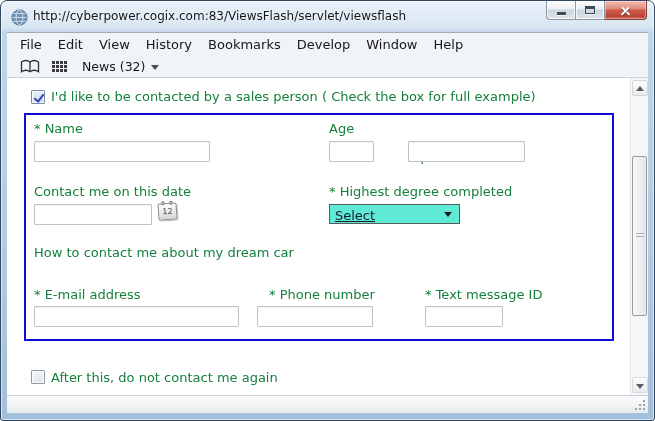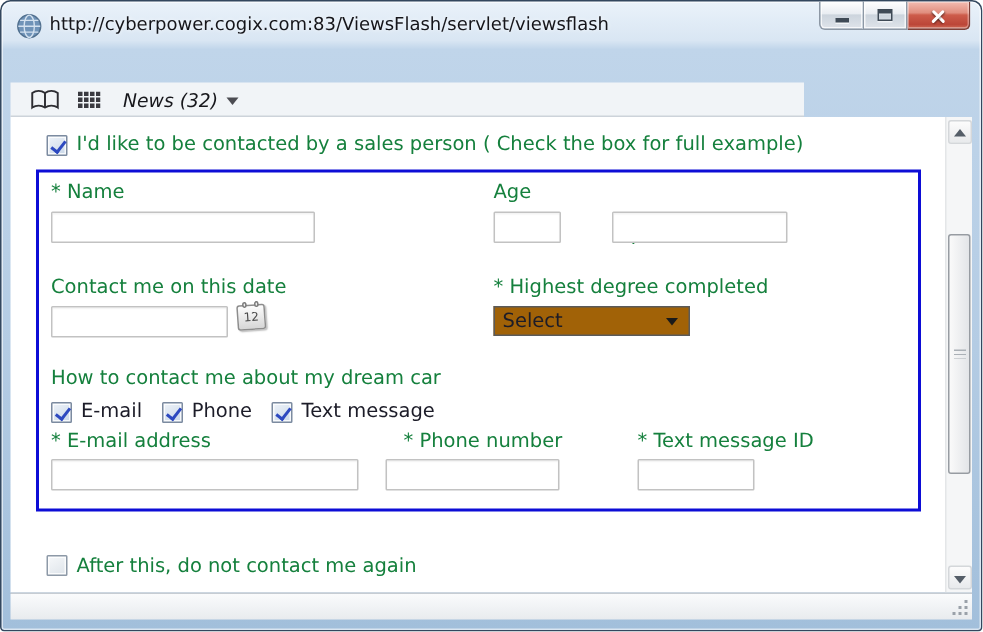--- a/index.html
+++ b/index.html
@@ -28,39 +28,39 @@
     box-shadow:inset 0 0 0 1px rgba(255,255,255,.35);}
   .glyph-min{position:absolute;left:10px;top:11px;width:9px;height:3px;background:#3f4a56;box-shadow:0 1px 0 rgba(255,255,255,.7);}
   .glyph-max{position:absolute;left:9px;top:5px;width:10px;height:8px;border:1px solid #3f4a56;border-top-width:3px;background:transparent;box-shadow:0 1px 0 rgba(255,255,255,.6);}
   .glyph-close{position:absolute;left:15px;top:4px;width:11px;height:11px;}
   .glyph-close i{position:absolute;left:0;top:4.5px;width:11px;height:2.4px;background:#fff;border-radius:1px;box-shadow:0 1px 1px rgba(0,0,0,.35);}
   .glyph-close i:nth-child(1){transform:rotate(45deg);}
   .glyph-close i:nth-child(2){transform:rotate(-45deg);}
   
   .menubar{position:absolute;left:6px;top:31px;width:641px;height:23px;background:#f1f4f7;border-top:1px solid #9fabb9;display:flex;align-items:center;padding-left:5px;}
   .menu-item{padding:2px 8px;color:#17171c;cursor:default;white-space:nowrap;}
-  .bookbar{position:absolute;left:6px;top:54px;width:529px;height:23px;background:#f1f4f7;border-bottom:1px solid #cdd3da;display:flex;align-items:center;padding-left:13px;font-style:italic;}
+  .bookbar{position:absolute;left:6px;top:54px;width:641px;height:23px;background:#f1f4f7;border-bottom:1px solid #cdd3da;display:flex;align-items:center;padding-left:13px;}
   .book-ico{width:20px;height:15px;margin-right:12px;display:block;}
   .grid-ico{width:15px;height:11px;margin-right:15px;display:block;}
   .news{display:flex;align-items:center;font-size:12.5px;color:#17171c;cursor:default;}
   .caret{width:0;height:0;border-left:4px solid transparent;border-right:4px solid transparent;border-top:5px solid #4c4c52;margin-left:6px;margin-top:2px;}
   
   .page{position:absolute;left:6px;top:77px;width:641px;height:317px;background:#fff;overflow:hidden;}
   .lbl{position:absolute;white-space:nowrap;color:#15803d;}
   .tinput{position:absolute;height:21px;border:1px solid #c2c2c2;background:#fff;font-family:"DejaVu Sans",sans-serif;font-size:13px;padding:1px 3px;color:#1c1c28;border-radius:1px;box-shadow:inset 0 1px 1px rgba(0,0,0,.05);}
   .bluebox{position:absolute;left:17px;top:35px;width:590px;height:228px;border:2px solid #0d0dd6;background:#fff;}
   
   .cb{position:absolute;width:14px;height:14px;border:1px solid #8d99a7;background:linear-gradient(150deg,#f6f8fa,#dee4ea);border-radius:1px;box-shadow:inset 0 0 0 1px rgba(255,255,255,.8);cursor:default;}
   .cb.checked{background:linear-gradient(150deg,#eef3f9,#c9d7e8);border-color:#7c8ba0;}
   .cb.checked::after{content:'';position:absolute;left:4px;top:1px;width:4px;height:8px;border:solid #2d49c0;border-width:0 2px 2px 0;transform:rotate(38deg);}
   .cbrow{position:absolute;display:flex;align-items:center;}
   .cbrow .cb{position:relative;margin-right:6px;}
   .cbrow .opt{display:flex;align-items:center;margin-right:13px;}
   
-  .select{position:absolute;width:131px;height:20px;border:1px solid #5a5a5a;background:#a16207;display:flex;align-items:center;padding-left:5px;cursor:default;}
+  .select{position:absolute;width:131px;height:20px;border:1px solid #5a5a5a;background:#5eead4;display:flex;align-items:flex-end;padding-left:5px;cursor:default;text-decoration:underline;}
   .select .arrow{position:absolute;right:7px;top:7px;width:0;height:0;border-left:4px solid transparent;border-right:4px solid transparent;border-top:5px solid #1a1a1a;}
   
   .calbtn{position:absolute;width:19px;height:17px;border:1px solid #8d8d8d;border-radius:2px;background:linear-gradient(#fdfdfd,#d6d6d6);transform:rotate(-4deg);box-shadow:1px 1px 1px rgba(0,0,0,.25);cursor:pointer;text-align:center;}
   .calbtn .day{font-size:8px;color:#4a4a4a;line-height:15px;display:block;}
   .calbtn .ring{position:absolute;top:-3px;width:3px;height:4px;border:1px solid #7a7a7a;border-radius:2px;background:#eee;}
   .calbtn .ring.r1{left:3px;} .calbtn .ring.r2{left:11px;}
   
   .scrollbar{position:absolute;right:0;top:0;width:18px;height:317px;background:#f5f6f7;border-left:1px solid #e4e6e8;}
   .sb-btn{position:absolute;left:1px;width:16px;height:16px;background:linear-gradient(#fcfcfc,#e8eaec);border:1px solid #d4d7da;border-radius:2px;cursor:pointer;}
   .sb-up{top:2px;} .sb-down{bottom:2px;}
@@ -95,20 +95,30 @@
         </div>
       <div class="winbtn close">
           <span class="glyph-close">
             <i></i>
             <i></i>
           </span>
         </div>
     </div>
   </div>
 
+  <div class="menubar">
+    <span class="menu-item">File</span>
+    <span class="menu-item">Edit</span>
+    <span class="menu-item">View</span>
+    <span class="menu-item">History</span>
+    <span class="menu-item">Bookmarks</span>
+    <span class="menu-item">Develop</span>
+    <span class="menu-item">Window</span>
+    <span class="menu-item">Help</span>
+  </div>
 
   <div class="bookbar">
     <svg class="book-ico" viewBox="0 0 20 15">
       <path d="M1.5,3 C4,1.2 7.5,1.2 10,3 C12.5,1.2 16,1.2 18.5,3 L18.5,12.7 C16,11 12.5,11 10,12.7 C7.5,11 4,11 1.5,12.7 Z" fill="none" stroke="#2e2e33" stroke-width="1.3"></path>
       <path d="M10,3 L10,12.7" fill="none" stroke="#2e2e33" stroke-width="1.3"></path>
     </svg>
     <svg class="grid-ico" viewBox="0 0 15 11">
       <g fill="#3a3a40">
         <rect x="0" y="0" width="3" height="3"></rect>
           <rect x="4" y="0" width="3" height="3"></rect>
@@ -155,34 +165,20 @@
     </span>
 
     <span class="lbl" style="left:322px;top:106px;">* Highest degree completed</span>
     <div class="select" style="left:322px;top:126px;">
       <span>Select</span>
       <span class="arrow"></span>
     </div>
 
     <span class="lbl" style="left:27px;top:167px;">How to contact me about my dream car</span>
 
-    <div class="cbrow" style="left:27px;top:189px;">
-      <span class="opt">
-        <span class="cb checked"></span>
-        <span>E-mail</span>
-      </span>
-      <span class="opt">
-        <span class="cb checked"></span>
-        <span>Phone</span>
-      </span>
-      <span class="opt">
-        <span class="cb checked"></span>
-        <span>Text message</span>
-      </span>
-    </div>
 
     <span class="lbl" style="left:27px;top:209px;">* E-mail address</span>
     <span class="lbl" style="left:262px;top:209px;">* Phone number</span>
     <span class="lbl" style="left:418px;top:209px;">* Text message ID</span>
 
     <input class="tinput" style="left: 27px; top: 228px; width: 205px;" value="">
     <input class="tinput" style="left: 250px; top: 228px; width: 116px;" value="">
     <input class="tinput" style="left: 418px; top: 228px; width: 78px;" value="">
 
     <span class="cb" style="left:24px;top:292px;"></span>

